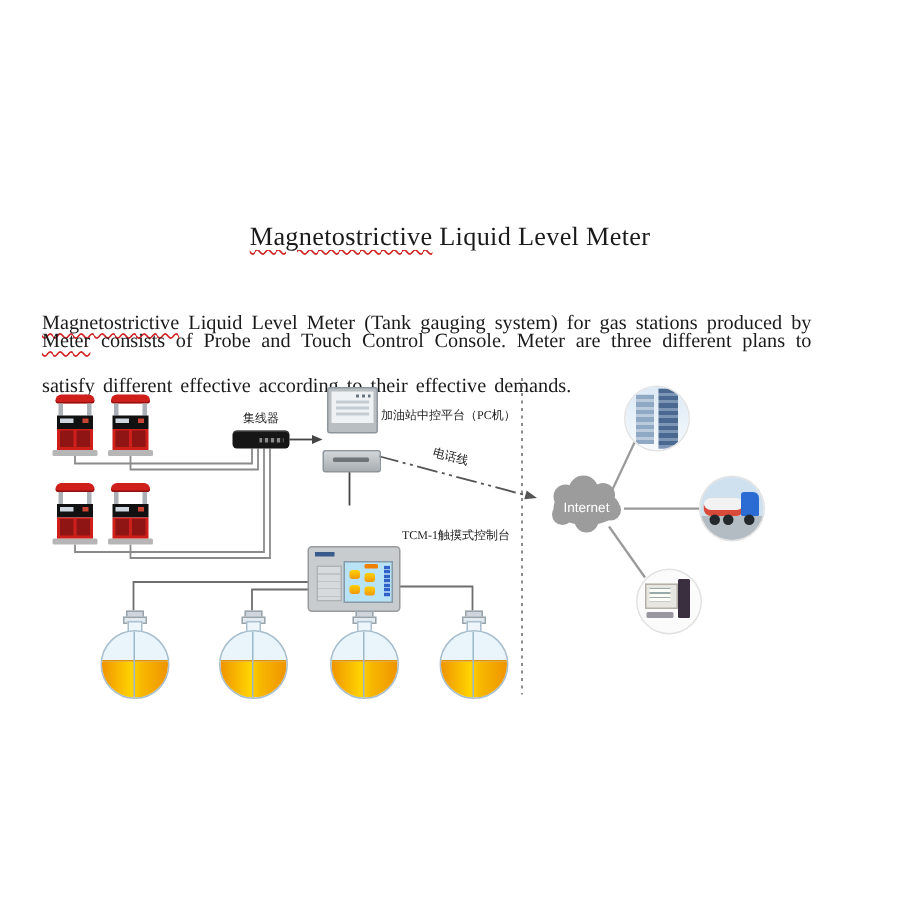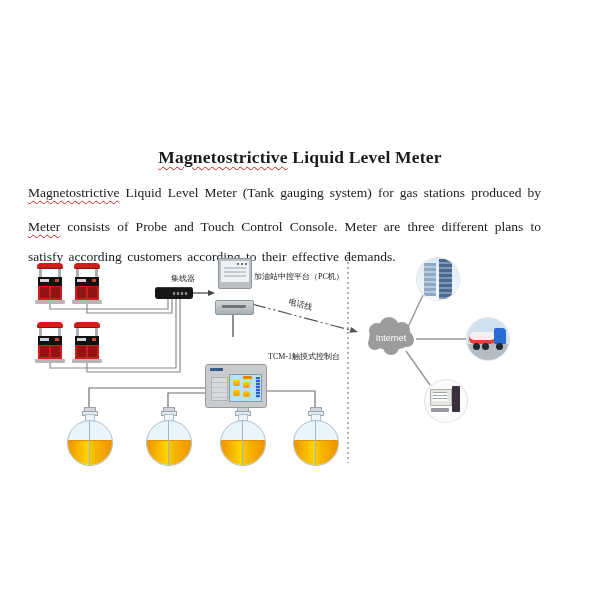--- a/index.html
+++ b/index.html
@@ -5,36 +5,36 @@
   html,body{margin:0;padding:0;}
   body{
     width:600px;height:600px;position:relative;overflow:hidden;
     background:#ffffff;
     font-family:"Liberation Serif", serif;
     color:var(--text-black,#1a1a1a);
   }
   
   .doc-title{
     position:absolute;left:0;top:134px;width:600px;
-    text-align:center;font-weight:bold;font-size:17.5px;line-height:22px;
+    text-align:center;font-weight:normal;font-size:17.5px;line-height:22px;
     letter-spacing:.2px;
   }
   .wavy{
     text-decoration-line:underline;
     text-decoration-style:wavy;
     text-decoration-color:var(--spellcheck-red,#d02020);
     text-decoration-thickness:1px;
     text-underline-offset:3px;
   }
   .pline{
     position:absolute;left:28px;width:513px;
     font-size:13.5px;line-height:18px;text-align:justify;word-spacing:2px;
   }
   .pline.justified::after{content:"";display:inline-block;width:100%;height:0;}
-  .pl1{top:170px}.pl2{top:204px}.pl3{top:234px;text-align:left;}
+  .pl1{top:192px}.pl2{top:204px}.pl3{top:234px;text-align:left;}
   
   .abs{position:absolute;}
   .lbl{
     position:absolute;font-size:8px;line-height:10px;color:#222;
     font-family:"Liberation Serif", serif;white-space:nowrap;
   }
   svg.wires{position:absolute;left:0;top:0;pointer-events:none;}
   
   .dispenser{width:26px;height:41px;}
   .disp-cap{height:6px;background:var(--dispenser-red,#ce1f1a);border-radius:4px 4px 2px 2px;box-shadow:inset 0 -1px 0 #8f1010;}
@@ -104,21 +104,21 @@
 </style>
 </head>
 <body>
 
 <h1 class="doc-title"><span class="wavy">Magnetostrictive</span><span> Liquid Level Meter</span></h1>
 
 <p class="pline justified pl1"><span class="wavy">Magnetostrictive</span><span> Liquid Level Meter (Tank gauging system) for gas stations produced by</span></p>
 
 <p class="pline justified pl2"><span class="wavy">Meter</span><span> consists of Probe and Touch Control Console. Meter are three different plans to</span></p>
 
-<p class="pline pl3">satisfy according customers according to their effective demands.</p>
+<p class="pline pl3">satisfy different effective according to their effective demands.</p>
 
 <svg class="wires" width="600" height="600" viewBox="0 0 600 600">
 
   <g stroke="#8a8a8a" stroke-width="1.2" fill="none">
     <path d="M50,304 V309 H168 V299"></path>
     <path d="M87,304 V313 H172 V299"></path>
     <path d="M50,363 V368 H176 V299"></path>
     <path d="M87,363 V372 H180 V299"></path>
   </g>
 
@@ -225,21 +225,21 @@
   <div class="disp-body">
       <i></i>
       <i></i>
     </div>
   <div class="disp-base"></div>
 </div>
 
 <div class="abs hub" style="left:155px;top:287px">
   <div class="ports"></div>
 </div>
-<span class="lbl" style="left:153px;top:274px;width:42px;text-align:right">集线器</span>
+<span class="lbl" style="left:153px;top:274px;width:42px;text-align:center">集线器</span>
 
 <div class="abs pc-monitor" style="left:218px;top:258px">
   <div class="pc-screen">
     <i class="dots"></i>
     <i class="hl" style="top:6px"></i>
       <i class="hl" style="top:10px"></i>
       <i class="hl" style="top:14px"></i>
   </div>
 </div>
 <div class="abs pc-base" style="left:215px;top:288px">

